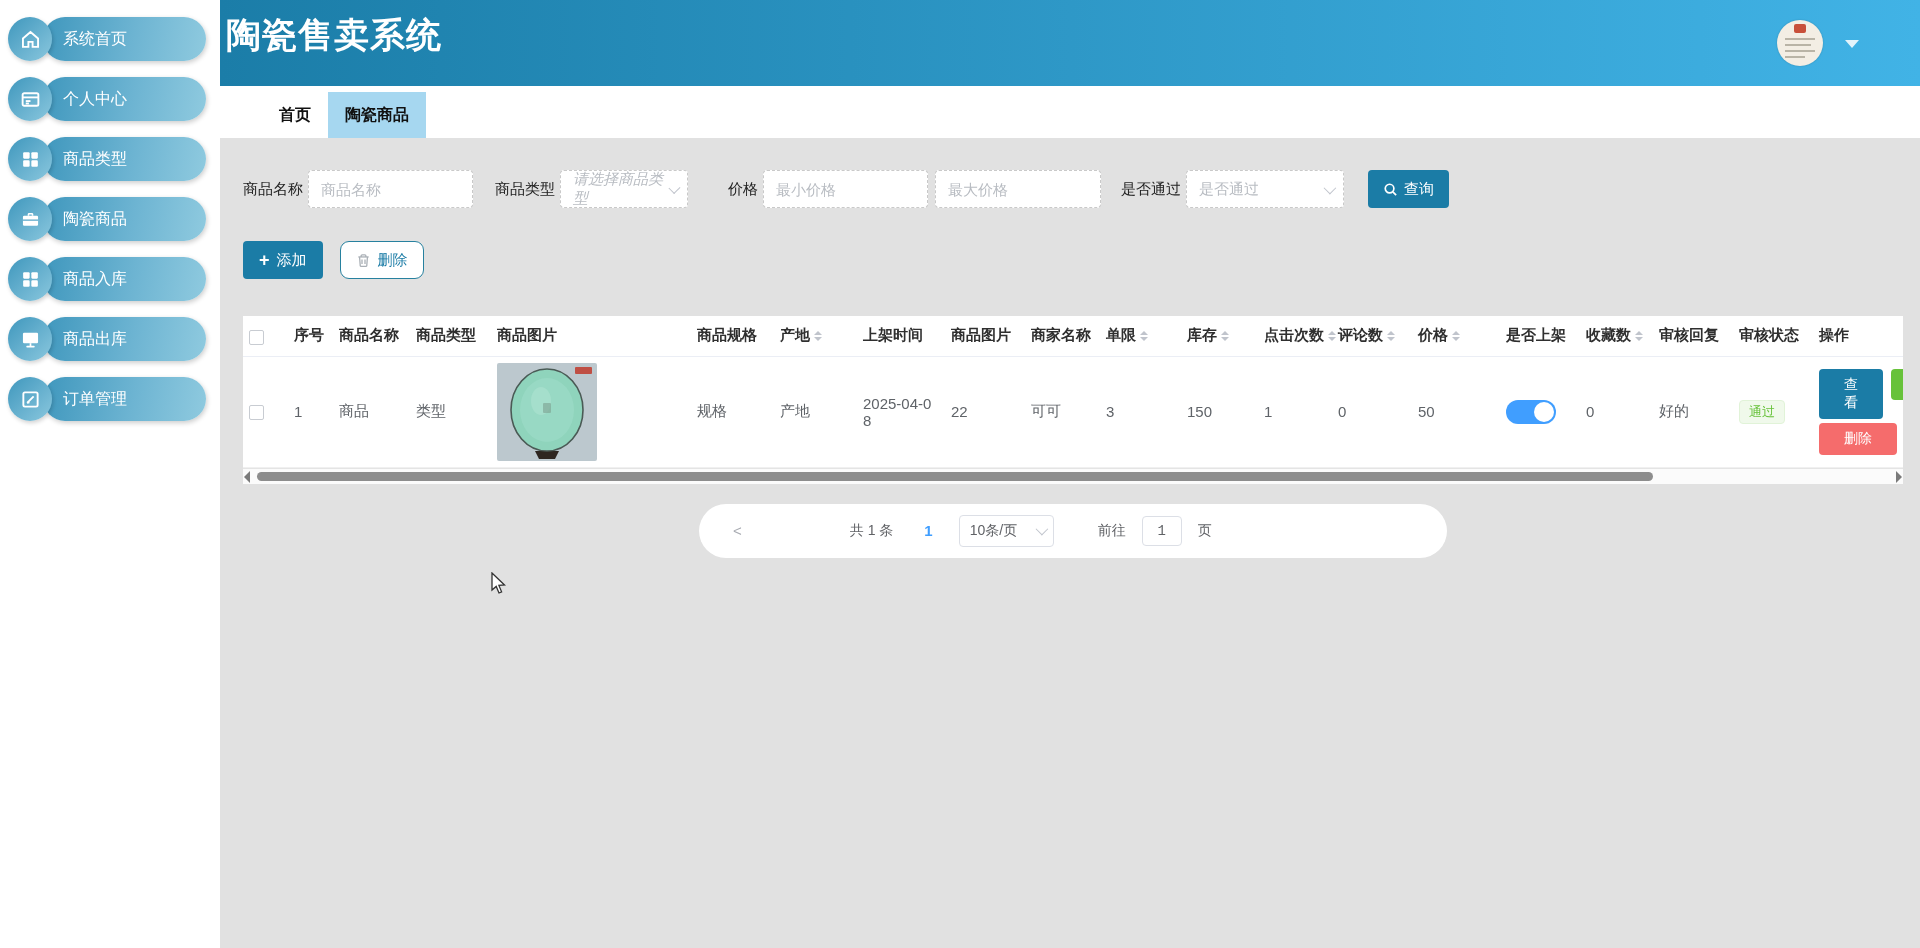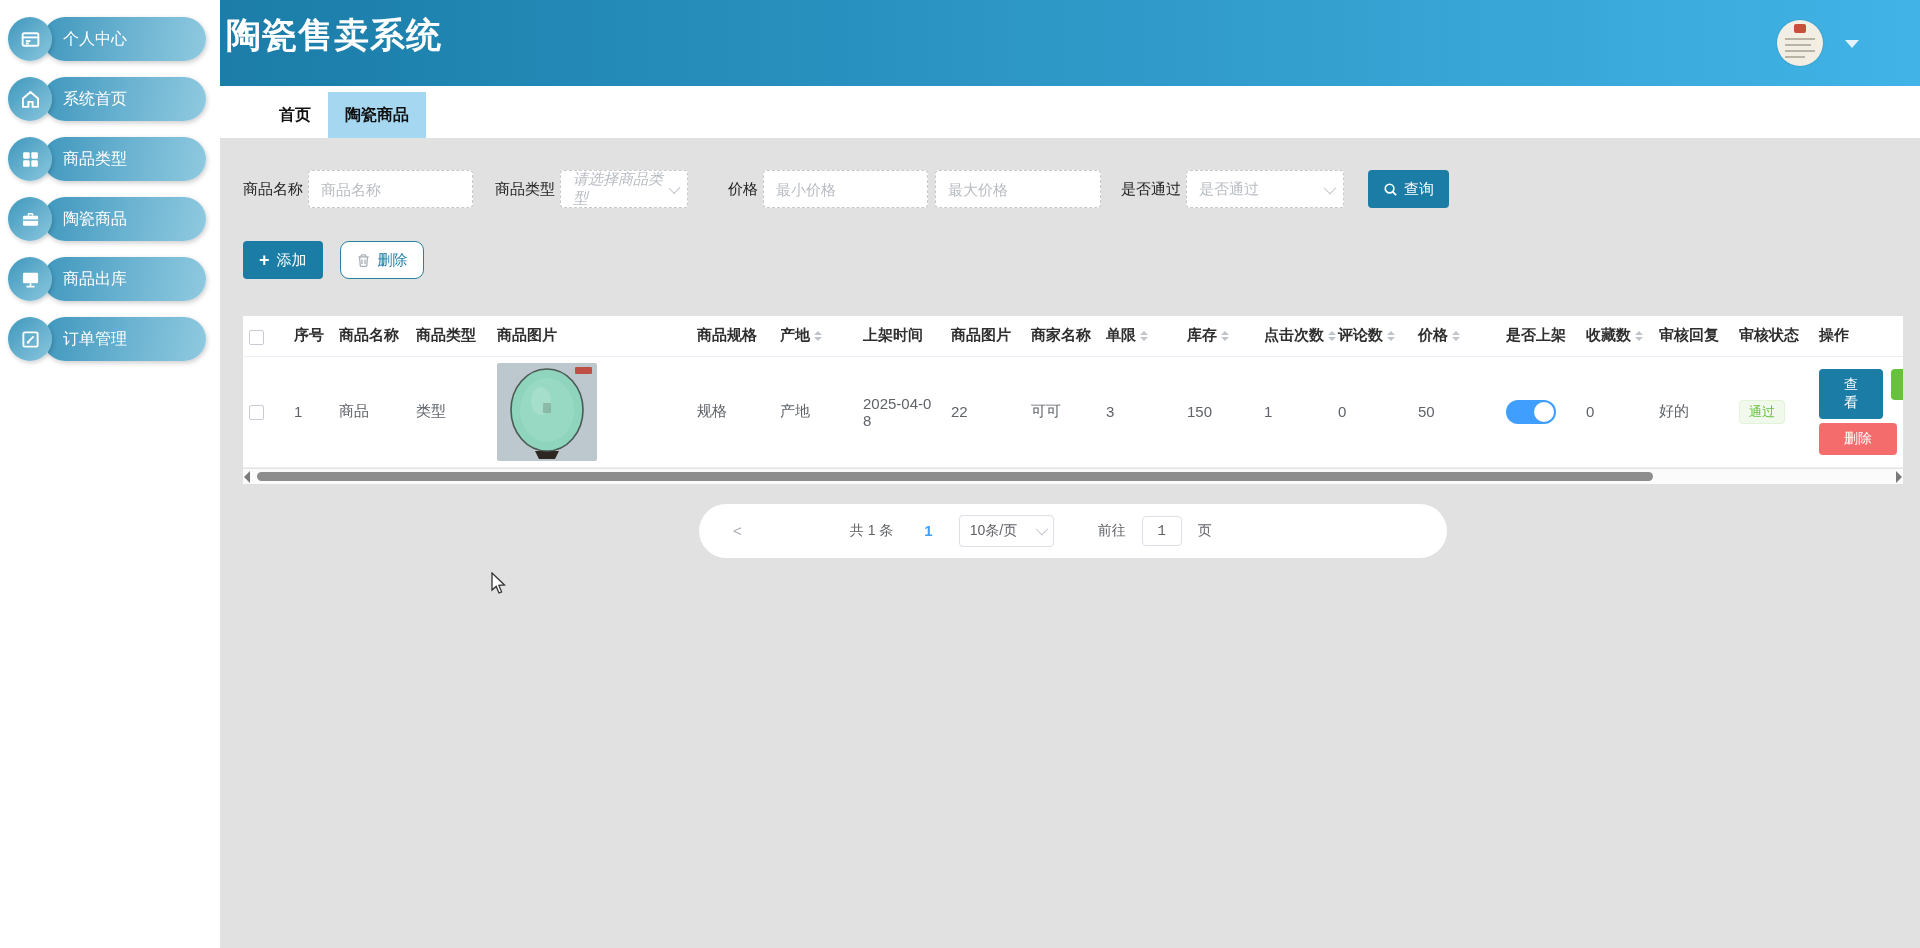--- a/index.html
+++ b/index.html
@@ -92,35 +92,35 @@
   
   .mouse-cursor { position:absolute; left:490px; top:572px; z-index:50; pointer-events:none; }
 </style>
 </head>
 <body>
 
 <nav class="sidebar">
   <div class="side-item">
     <span class="side-icon-circle">
       <svg viewBox="0 0 20 20" fill="none" stroke="#fff" stroke-width="1.8">
+          <path d="M10 2.8 L2.8 9 V17 H8 V12.3 H12 V17 H17.2 V9 Z"></path>
+        </svg>
+    </span>
+    <span class="side-pill">系统首页</span>
+  </div>
+  <div class="side-item">
+    <span class="side-icon-circle">
+      <svg viewBox="0 0 20 20" fill="none" stroke="#fff" stroke-width="1.8">
           <rect x="2.5" y="4" width="15" height="12" rx="1.5"></rect>
           <line x1="2.5" y1="8" x2="17.5" y2="8"></line>
           <line x1="5.5" y1="11.5" x2="10" y2="11.5"></line>
           <line x1="5.5" y1="13.8" x2="8.5" y2="13.8"></line>
         </svg>
     </span>
     <span class="side-pill">个人中心</span>
-  </div>
-  <div class="side-item">
-    <span class="side-icon-circle">
-      <svg viewBox="0 0 20 20" fill="none" stroke="#fff" stroke-width="1.8">
-          <path d="M10 2.8 L2.8 9 V17 H8 V12.3 H12 V17 H17.2 V9 Z"></path>
-        </svg>
-    </span>
-    <span class="side-pill">系统首页</span>
   </div>
   <div class="side-item">
     <span class="side-icon-circle">
       <svg viewBox="0 0 20 20" fill="#fff">
           <rect x="3" y="3" width="6.2" height="6.2" rx="1"></rect>
           <rect x="10.8" y="3" width="6.2" height="6.2" rx="1"></rect>
           <rect x="3" y="10.8" width="6.2" height="6.2" rx="1"></rect>
           <rect x="10.8" y="10.8" width="6.2" height="6.2" rx="1"></rect>
         </svg>
     </span>
@@ -128,20 +128,31 @@
   </div>
   <div class="side-item">
     <span class="side-icon-circle">
       <svg viewBox="0 0 20 20" fill="#fff">
           <path d="M7.3 6.5 V5.2 a1.4 1.4 0 0 1 1.4-1.4 h2.6 a1.4 1.4 0 0 1 1.4 1.4 V6.5 h-1.5 V5.3 h-2.4 V6.5 Z"></path>
           <rect x="2.8" y="6.5" width="14.4" height="9.5" rx="1.2"></rect>
           <rect x="2.8" y="10" width="14.4" height="1.2" fill="#5aa7c8"></rect>
         </svg>
     </span>
     <span class="side-pill">陶瓷商品</span>
+  </div>
+  <div class="side-item">
+    <span class="side-icon-circle">
+      <svg viewBox="0 0 20 20" fill="#fff">
+          <rect x="3" y="3" width="6.2" height="6.2" rx="1"></rect>
+          <rect x="10.8" y="3" width="6.2" height="6.2" rx="1"></rect>
+          <rect x="3" y="10.8" width="6.2" height="6.2" rx="1"></rect>
+          <rect x="10.8" y="10.8" width="6.2" height="6.2" rx="1"></rect>
+        </svg>
+    </span>
+    <span class="side-pill">商品入库</span>
   </div>
   <div class="side-item">
     <span class="side-icon-circle">
       <svg viewBox="0 0 20 20" fill="#fff">
           <rect x="2.8" y="3.5" width="14.4" height="10" rx="1.2"></rect>
           <rect x="9.2" y="13.5" width="1.6" height="3"></rect>
           <rect x="6" y="16" width="8" height="1.5" rx=".7"></rect>
         </svg>
     </span>
     <span class="side-pill">商品出库</span>

